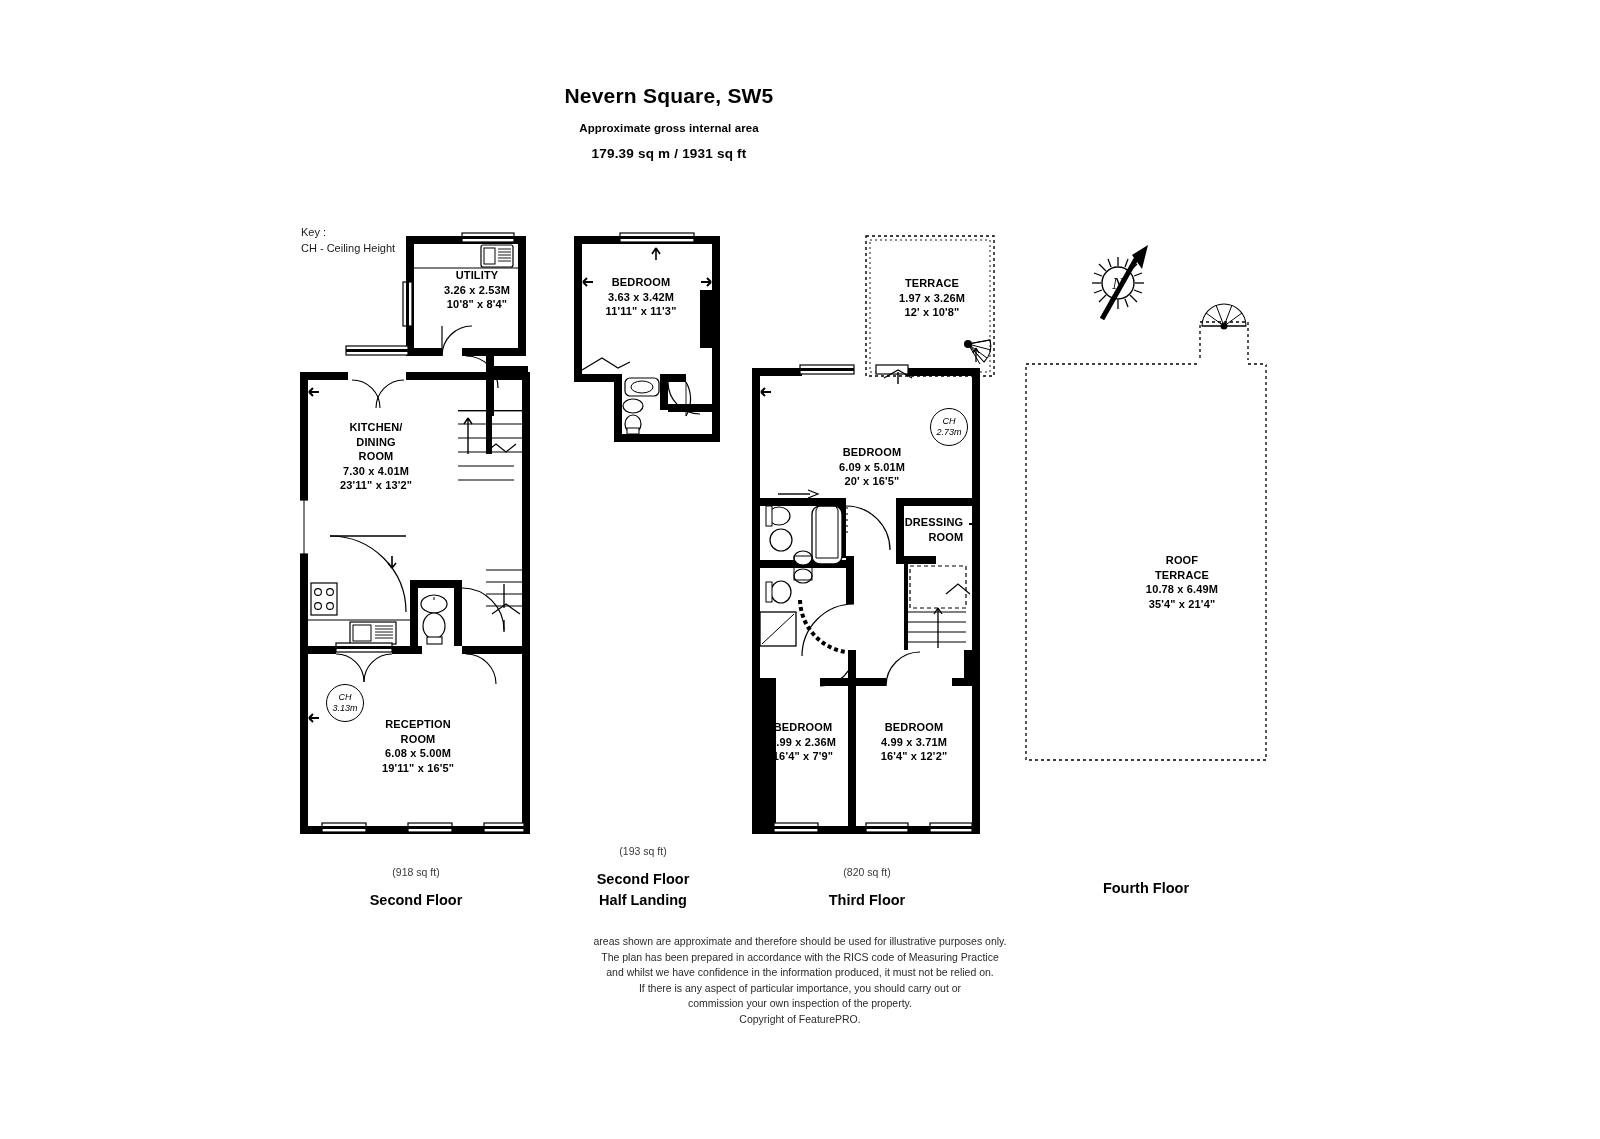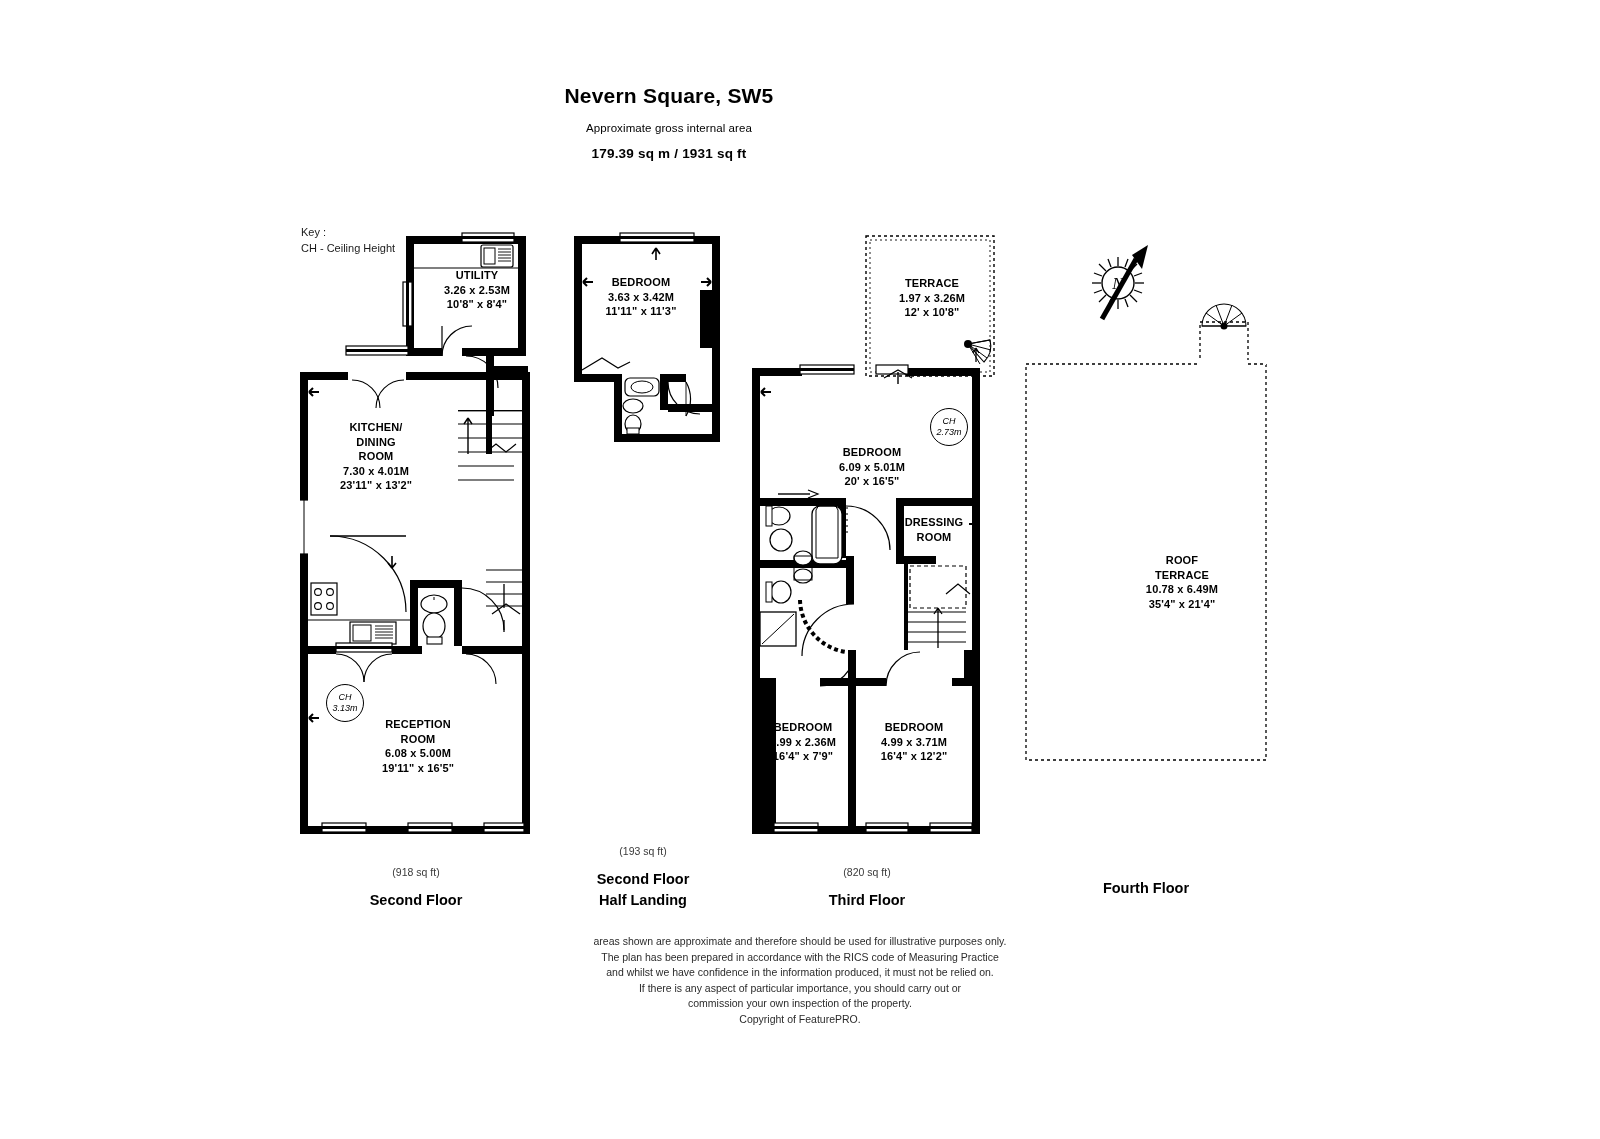--- a/index.html
+++ b/index.html
@@ -32,21 +32,21 @@
     text-align: center;
   }
   .plan-title {
     font-size: 21px;
     font-weight: bold;
     letter-spacing: 0.2px;
     margin: 0;
   }
   .plan-subtitle {
     font-size: 11.5px;
-    font-weight: normal;
+    font-weight: bold;
     margin: 14px 0 0 0;
     letter-spacing: 0.1px;
   }
   .plan-area {
     font-size: 13.5px;
     font-weight: bold;
     margin: 12px 0 0 0;
     letter-spacing: 0.2px;
   }
 
@@ -522,21 +522,21 @@
     <div>BEDROOM</div>
     <div class="dim">6.09 x 5.01M</div>
     <div class="dim">20' x 16'5"</div>
   </div>
 
   <div class="ch-badge" style="left:949px; top:408px;">
     <div>CH</div>
     <div>2.73m</div>
   </div>
 
-  <div class="room-label" style="left:934px; top:515px;">
+  <div class="room-label" style="left:934px; top:515px;text-align:right;">
     <div>DRESSING</div>
     <div>ROOM</div>
   </div>
 
   <div class="room-label" style="left:803px; top:720px;">
     <div>BEDROOM</div>
     <div class="dim">4.99 x 2.36M</div>
     <div class="dim">16'4" x 7'9"</div>
   </div>
 

